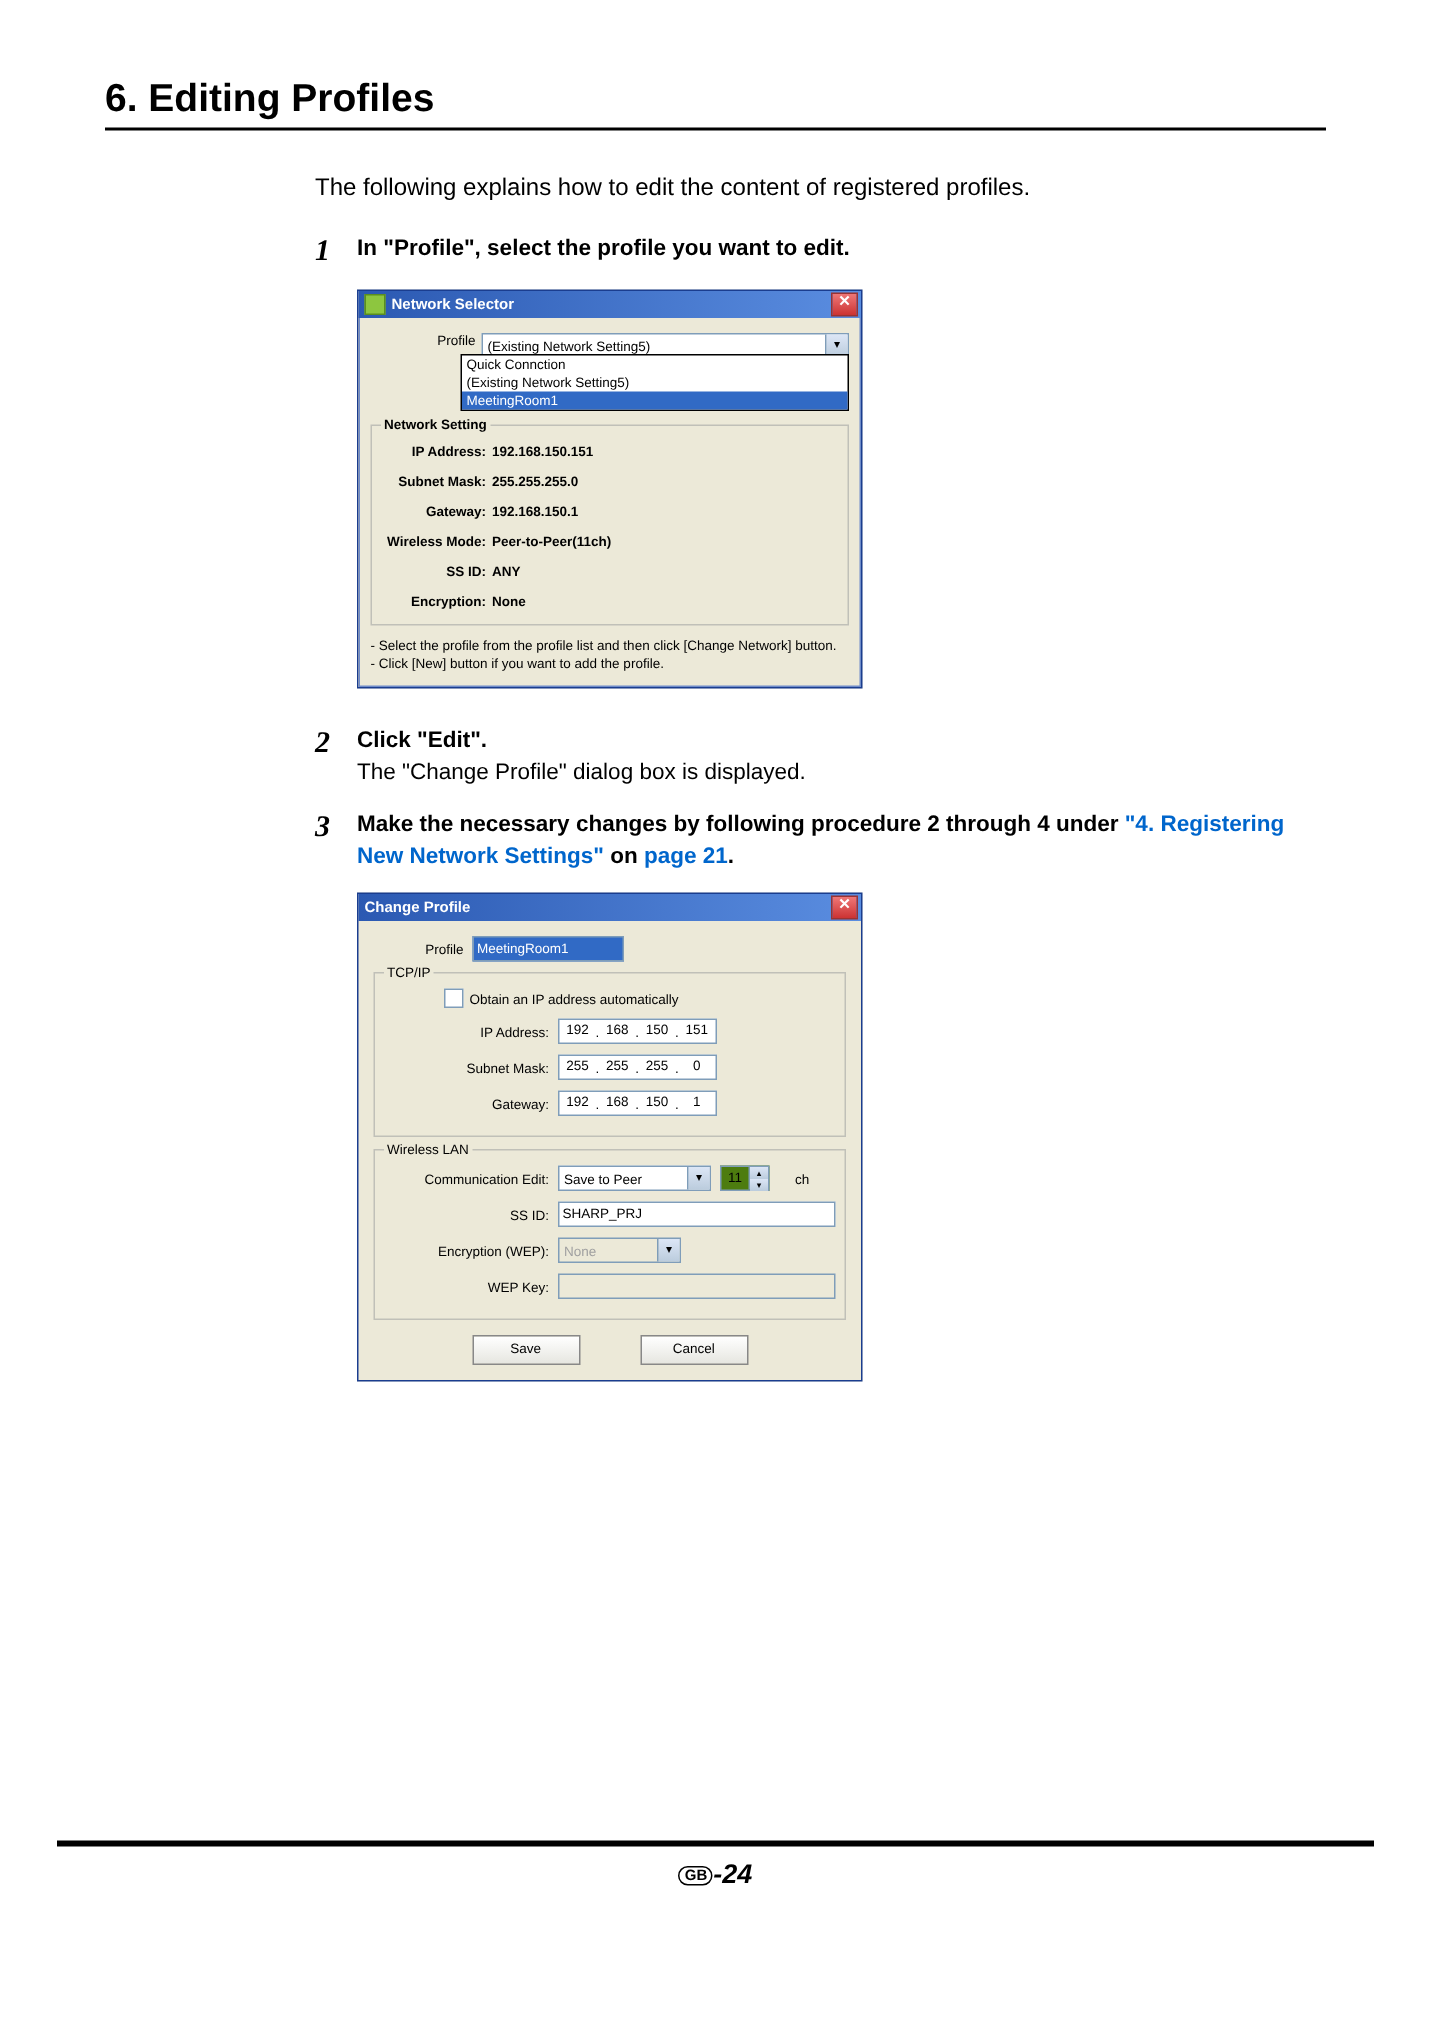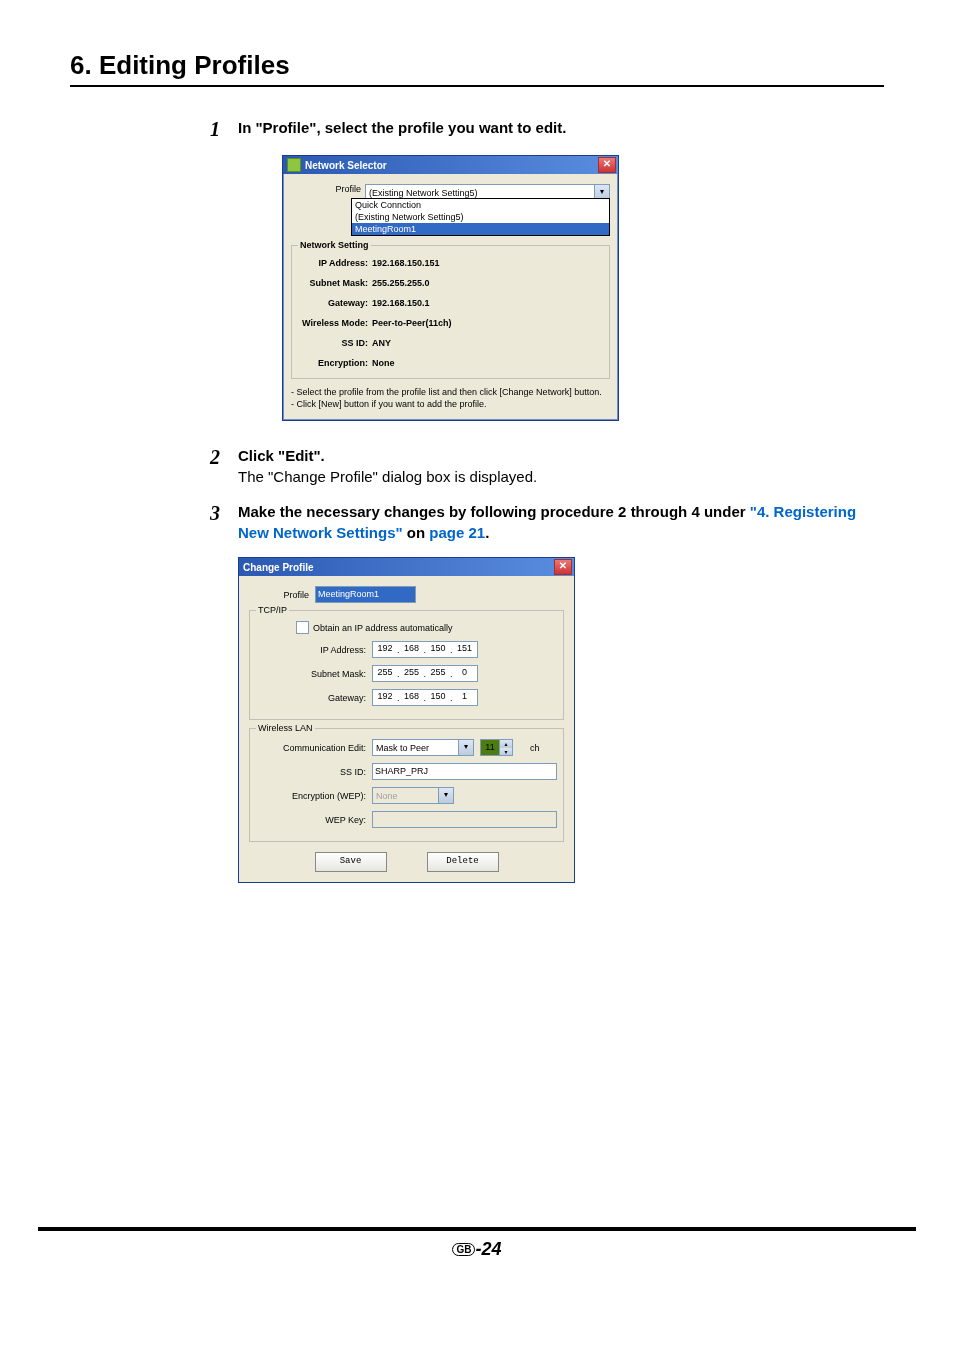--- a/index.html
+++ b/index.html
@@ -61,21 +61,20 @@
     margin-bottom: 24px;
   }
   
   .dialog1 {
     width: 335px;
     border: 1px solid #1a3d8f;
     font-size: 9px;
     font-family: Tahoma, Arial, sans-serif;
     background: #ece9d8;
     box-shadow: 0 0 0 1px #6f8cc9 inset;
-    margin-left: 44px;
   }
   .titlebar {
     background: linear-gradient(to right, #2b59b2, #5a8de0);
     color: #fff;
     height: 18px;
     display: flex;
     align-items: center;
     padding: 0 2px 0 4px;
     font-size: 10px;
     font-weight: bold;
@@ -258,21 +257,21 @@
     font-size: 6px;
     text-align: center;
     background: linear-gradient(#dce6f6,#bcd);
   }
   .centerbtns {
     display: flex;
     gap: 40px;
     justify-content: center;
     margin-top: 10px;
   }
-  .centerbtns .xpbtn { width: 70px; font-family: Liberation Mono, monospace; }
+  .centerbtns .xpbtn { width: 70px; }
   
   .footer {
     position: absolute;
     left: 0; right: 0; bottom: 20px;
     padding: 0 108px;
     text-align: center;
   }
   .footer-bar-full {
     height: 4px;
     background: #000;
@@ -293,20 +292,21 @@
     vertical-align: 2px;
     font-style: normal;
   }
 </style>
 </head>
 <body>
 
 <div class="page">
   <div class="section-title">6. Editing Profiles</div>
 
+  <div class="intro">The following explains how to edit the content of registered profiles.</div>
 
   <div class="step">
     <div class="step-num">1</div>
     <div class="step-body"><span class="bold">In "Profile", select the profile you want to edit.</span></div>
   </div>
 
   <div class="screenshot">
     <div class="dialog1">
       <div class="titlebar">
         <div class="title-icon"></div>
@@ -439,21 +439,21 @@
               <span class="oct">1</span>
             </div>
           </div>
         </div>
 
         <div class="groupbox">
           <div class="group-title">Wireless LAN</div>
           <div class="cprow">
             <div class="cplabel">Communication Edit:</div>
             <div class="selectbox" style="width:100px;">
-              <span style="padding-left:3px;">Mask to Peer</span>
+              <span style="padding-left:3px;">Save to Peer</span>
               <div class="arrowbtn">▾</div>
             </div>
             <div style="width:6px;"></div>
             <div class="spin">
               <span class="val">11</span>
               <div class="arrows">
                   <div>▴</div>
                   <div>▾</div>
                 </div>
             </div>
@@ -470,21 +470,21 @@
               <div class="arrowbtn">▾</div>
             </div>
           </div>
           <div class="cprow">
             <div class="cplabel">WEP Key:</div>
             <div class="inputbox" style="flex:1;background:#ece9d8;"></div>
           </div>
         </div>
         <div class="centerbtns">
           <div class="xpbtn">Save</div>
-          <div class="xpbtn">Delete</div>
+          <div class="xpbtn">Cancel</div>
         </div>
       </div>
     </div>
   </div>
 
   <div class="footer">
     <div class="footer-bar-full"></div>
     <span class="gb">GB</span><span class="pg">-24</span>
   </div>
 </div>

